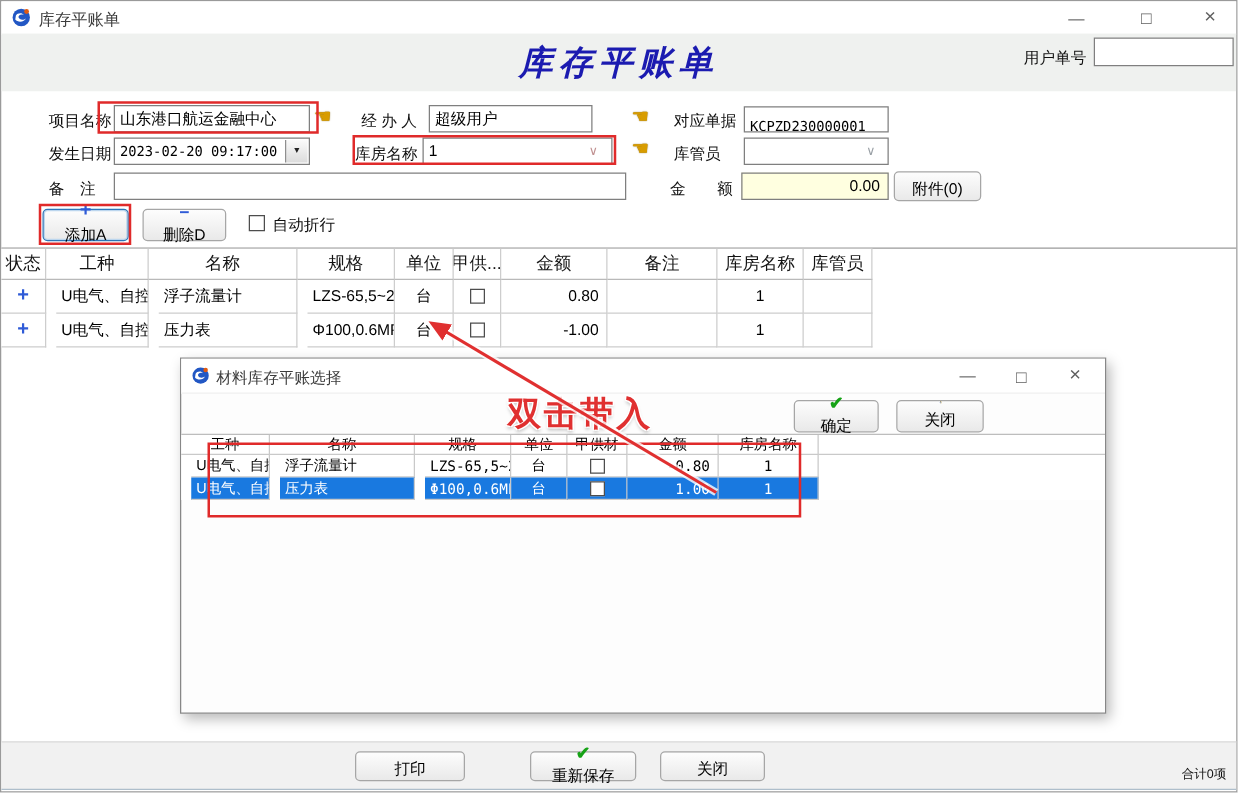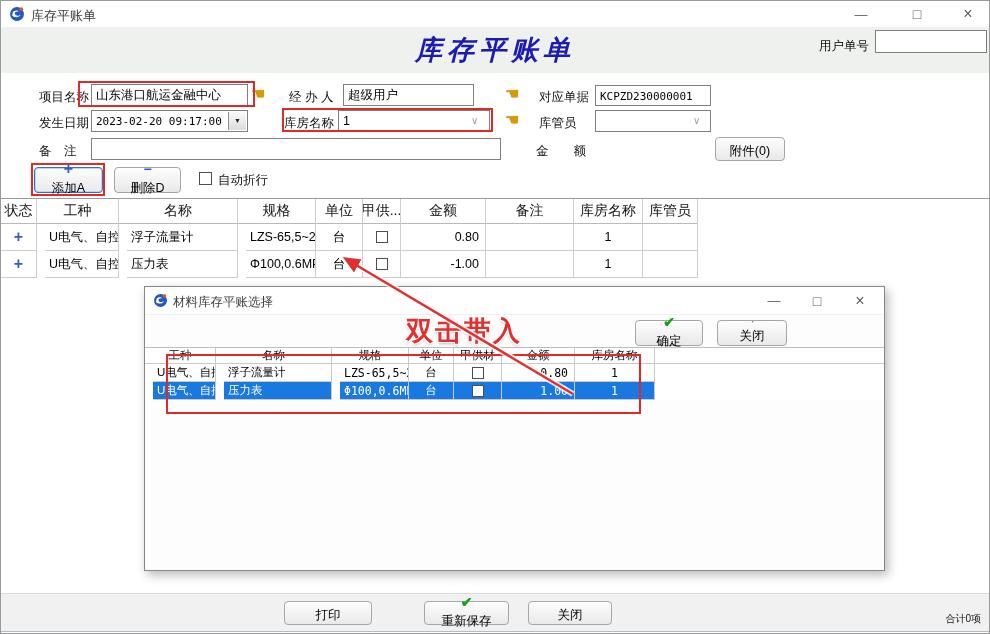--- a/index.html
+++ b/index.html
@@ -86,38 +86,39 @@
   <span class="lbl" style="left:818px;top:37px">用户单号</span>
   <div class="inp" style="left:874px;top:29px;width:112px;height:23px"></div>
 
   <span class="lbl" style="left:38px;top:88px">项目名称</span>
   <div class="inp" style="left:90px;top:83px;width:157px;height:22px">山东港口航运金融中心</div>
   <span class="hand" style="left:250px;top:85px">☚</span>
   <span class="lbl" style="left:288px;top:88px">经 办 人</span>
   <div class="inp" style="left:342px;top:83px;width:131px;height:22px">超级用户</div>
   <span class="hand" style="left:504px;top:85px">☚</span>
   <span class="lbl" style="left:538px;top:88px">对应单据</span>
-  <div class="inp mono" style="left:594px;top:84px;width:116px;height:21px;padding-top:3px">KCPZD230000001</div>
+  <div class="inp mono" style="left:594px;top:84px;width:116px;height:21px;padding-top:8px">KCPZD230000001</div>
 
   <span class="lbl" style="left:38px;top:114px">发生日期</span>
   <div class="inp" style="left:90px;top:109px;width:157px;height:22px;padding-right:19px">
     <span class="mono">2023-02-20 09:17:00</span>
     <div class="ddbtn">▼</div>
   </div>
   <span class="lbl" style="left:283px;top:114px">库房名称</span>
   <div class="inp" style="left:337px;top:109px;width:152px;height:22px">1</div>
   <span class="chev" style="left:470px;top:114px;color:#c09090">∨</span>
   <span class="hand" style="left:504px;top:111px">☚</span>
   <span class="lbl" style="left:538px;top:114px">库管员</span>
   <div class="inp" style="left:594px;top:109px;width:116px;height:22px"></div>
   <span class="chev" style="left:692px;top:114px">∨</span>
 
   <span class="lbl" style="left:38px;top:142px">备　注</span>
   <div class="inp" style="left:90px;top:137px;width:410px;height:22px"></div>
   <span class="lbl" style="left:535px;top:142px">金　　额</span>
+  <div class="inp ar" style="left:592px;top:137px;width:118px;height:22px;background:#ffffe0;text-align:right">0.00</div>
   <div class="btn" style="left:714px;top:136px;width:70px;height:24px">
     <svg width="11" height="14" viewBox="0 0 11 14">
       <path d="M3 3.5 v6 a2.5 2.5 0 0 0 5 0 v-7 a1.8 1.8 0 0 0 -3.6 0 v6.5 a0.9 0.9 0 0 0 1.8 0 v-5.5" fill="none" stroke="#3b62c8" stroke-width="1.2"></path>
     </svg>
     <span>附件(0)</span>
   </div>
 
   <div class="btn" style="left:33px;top:166px;width:69px;height:26px;border:1px solid #2e75b6;box-shadow:inset 0 0 0 1px #bcd6ee">
     <span class="plus">+</span>
     <span>添加A</span>

